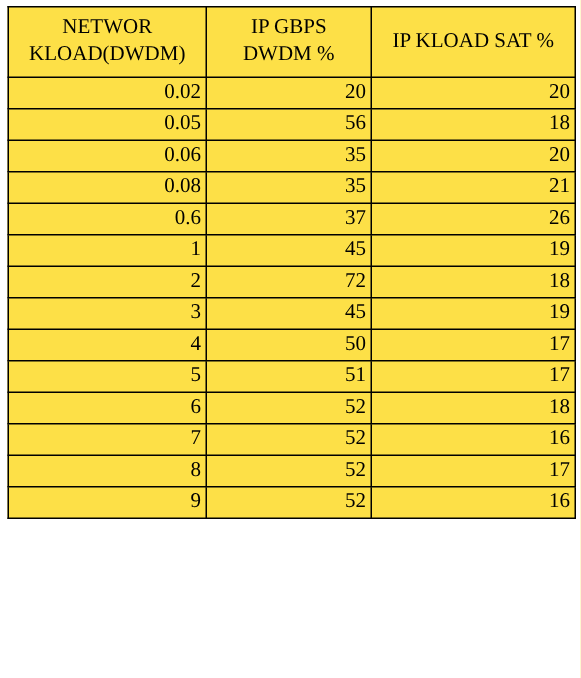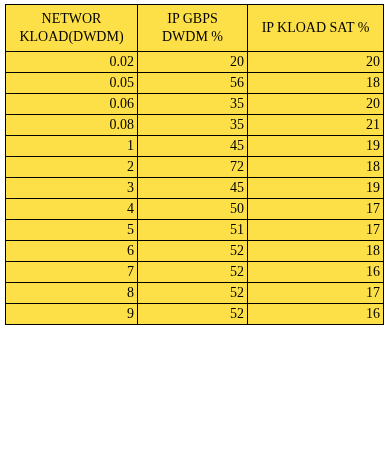--- a/index.html
+++ b/index.html
@@ -94,20 +94,25 @@
           <td>0.06</td>
           <td>35</td>
           <td>20</td>
         </tr>
         <tr>
           <td>0.08</td>
           <td>35</td>
           <td>21</td>
         </tr>
         <tr>
+          <td>0.6</td>
+          <td>37</td>
+          <td>26</td>
+        </tr>
+        <tr>
           <td>1</td>
           <td>45</td>
           <td>19</td>
         </tr>
         <tr>
           <td>2</td>
           <td>72</td>
           <td>18</td>
         </tr>
         <tr>

